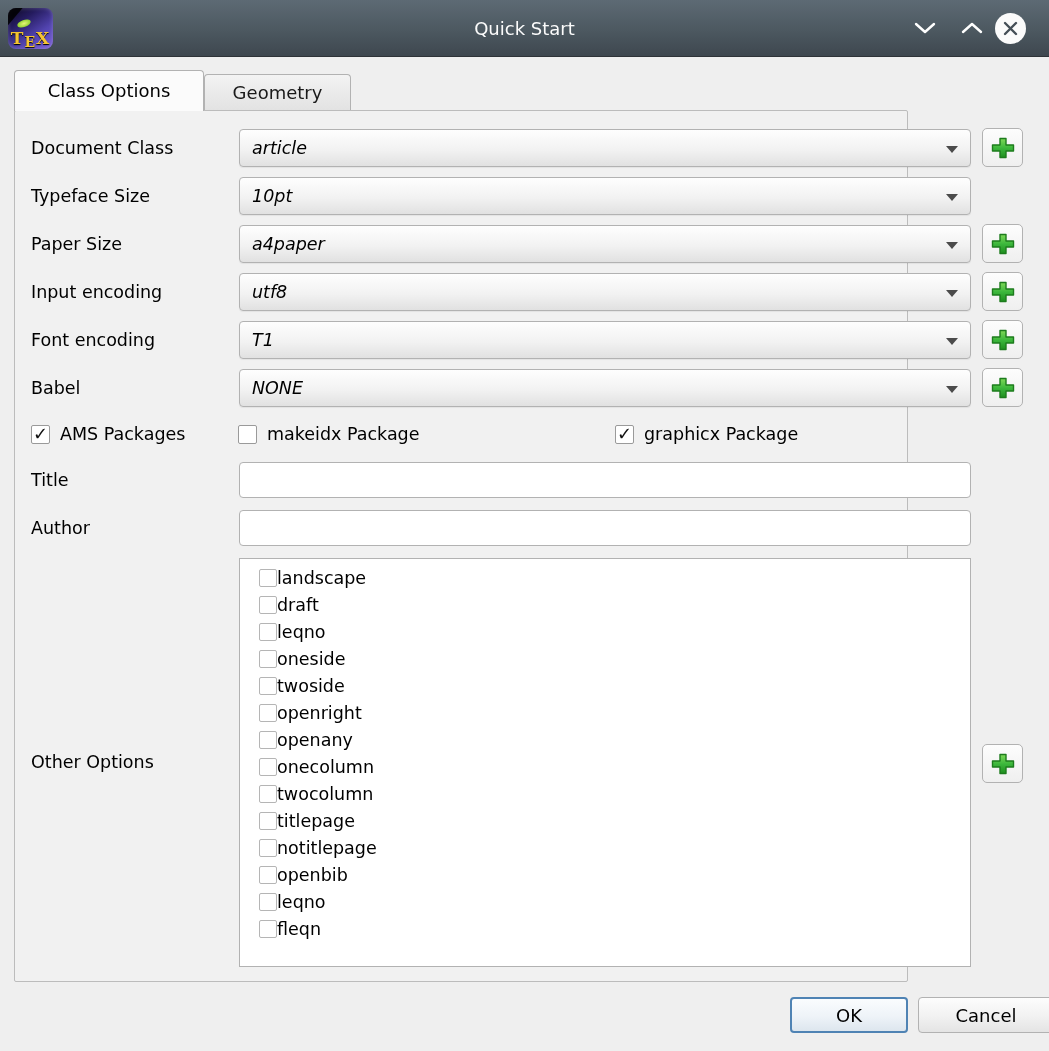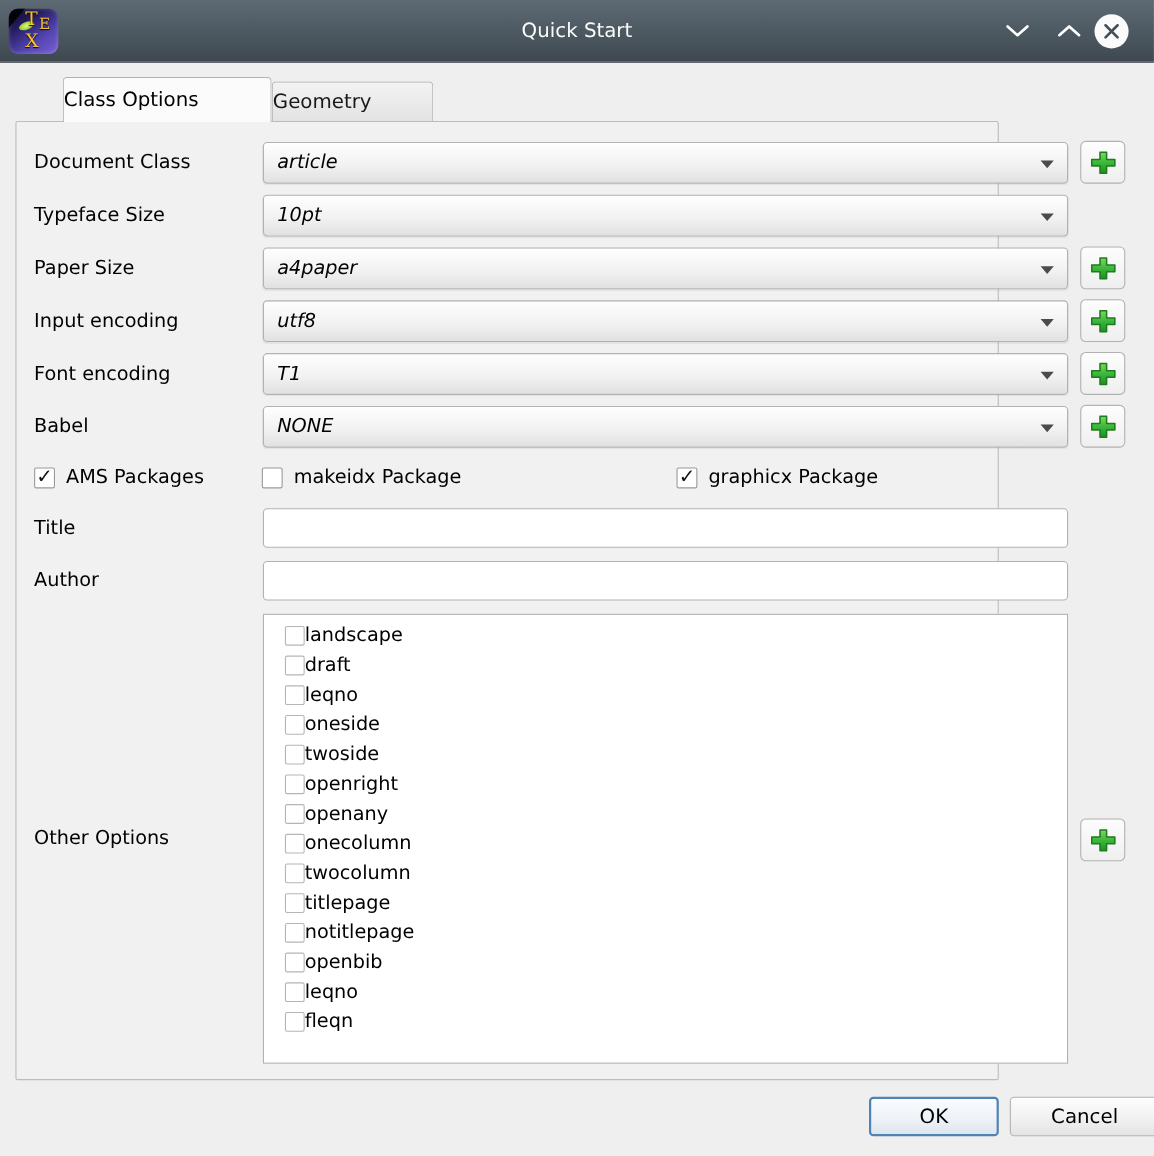--- a/index.html
+++ b/index.html
@@ -23,42 +23,43 @@
   .app-icon .beam {
     position:absolute; left:-4px; top:-4px; width:0; height:0;
     border-left:22px solid rgba(0,0,0,.85); border-bottom:26px solid transparent;
   }
   .app-icon .lamp {
     position:absolute; left:9px; top:12px; width:14px; height:7px;
     background:radial-gradient(ellipse,#e8f57a 0%,#8fd12f 70%);
     border-radius:50%; transform:rotate(-20deg);
   }
   .app-icon .tex {
-    position:absolute; left:15px; right:0; bottom:1px; 
+    position:absolute; left:0; right:0; bottom:1px; text-align:center;
     font-family:"DejaVu Serif","Liberation Serif",serif;
     font-size:17px; color:#f5c431; letter-spacing:1px;
     text-shadow:0 1px 1px #000;
+    font-weight:bold;
   }
   .app-icon .tex .e { display:inline-block; transform:translateY(3px); font-size:14px; }
   .win-title {
     position:absolute; left:0; right:0; top:0; height:73px; line-height:57px;
     text-align:center; color:#fbfbfb; font-size:18px;
   }
   .win-btn { position:absolute; top:13px; width:31px; height:31px; cursor:default; }
   .win-btn svg { display:block; }
   .btn-min { left:912px; top:20px; height:18px; }
   .btn-max { left:959px; top:20px; height:18px; }
   .btn-close {
     left:995px; top:13px; border-radius:50%; background:#fbfbfb;
     display:flex; align-items:center; justify-content:center;
   }
   
   .tab {
     position:absolute; border:1px solid #b2b2b2; border-bottom:none;
-    border-radius:4px 4px 0 0; font-size:18px;margin-left:43px;
+    border-radius:4px 4px 0 0; text-align:center; font-size:18px;
   }
   .tab-active {
     left:14px; top:70px; width:190px; height:41px; line-height:40px;
     background:#fbfbfb; z-index:3;
   }
   .tab-inactive {
     left:204px; top:74px; width:147px; height:37px; line-height:35px;
     background:linear-gradient(180deg,#f3f3f3 0%,#e2e2e2 100%); z-index:1; color:#1a1a1a;
   }
   

